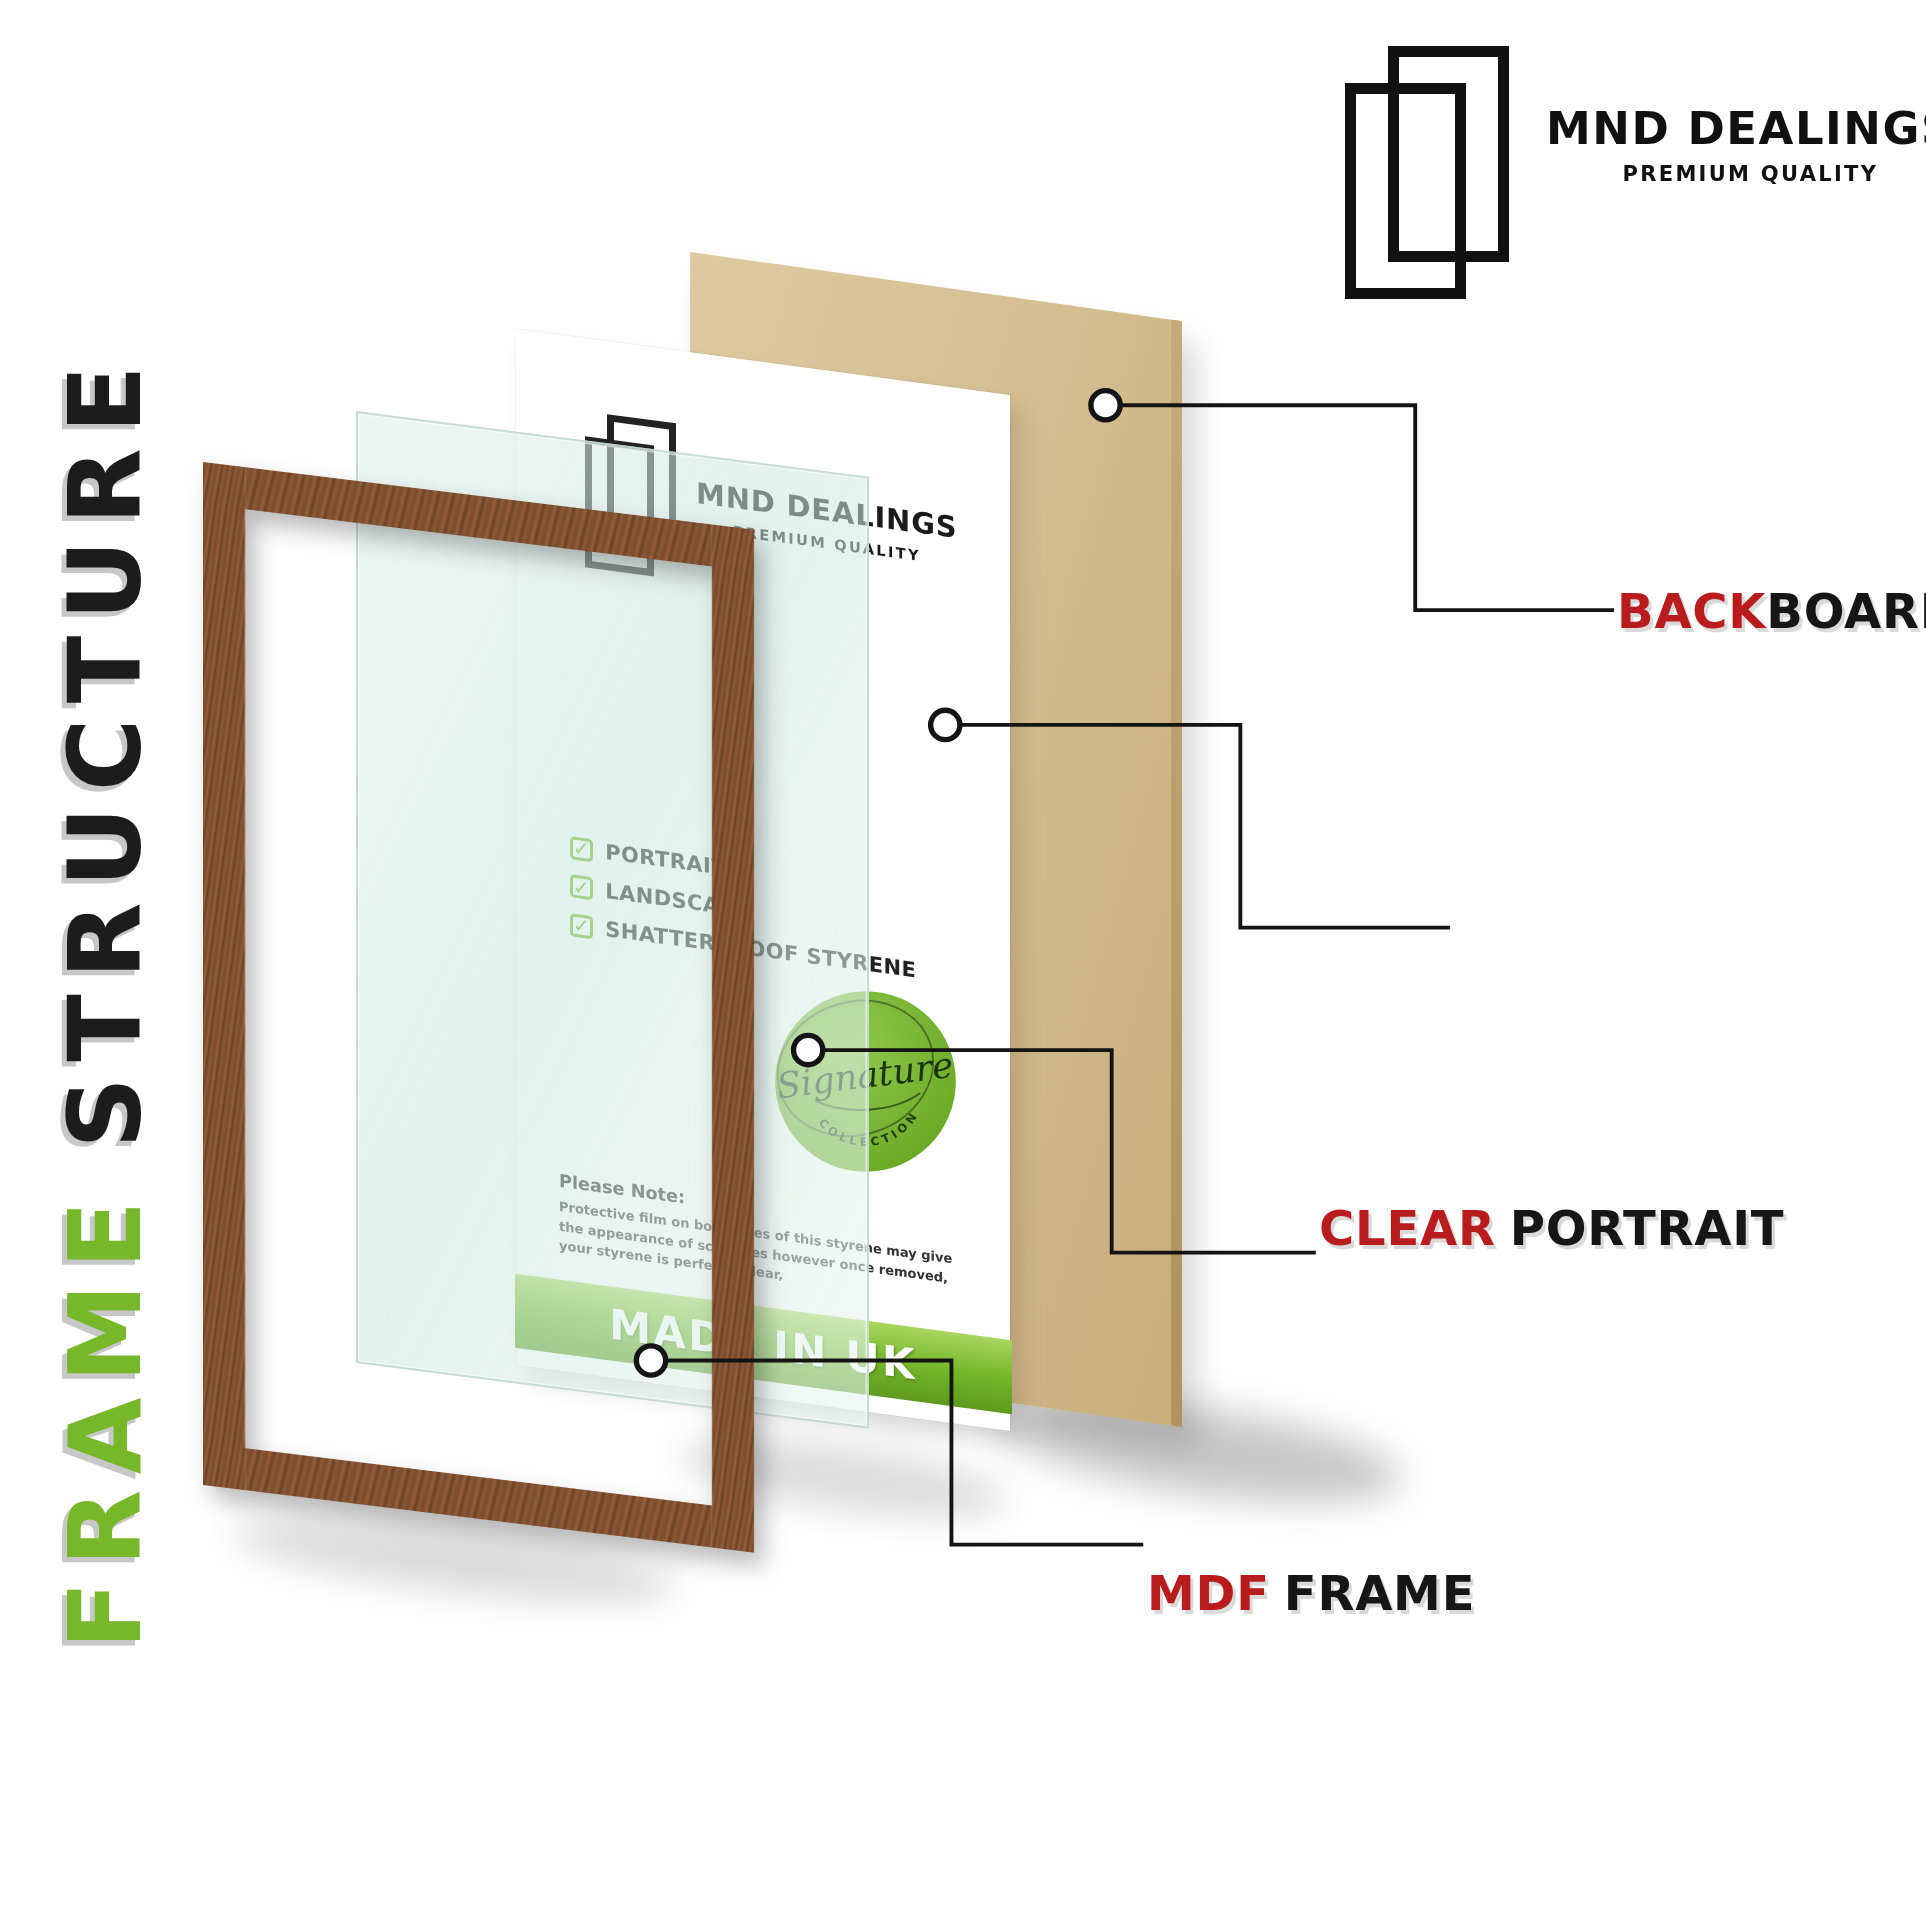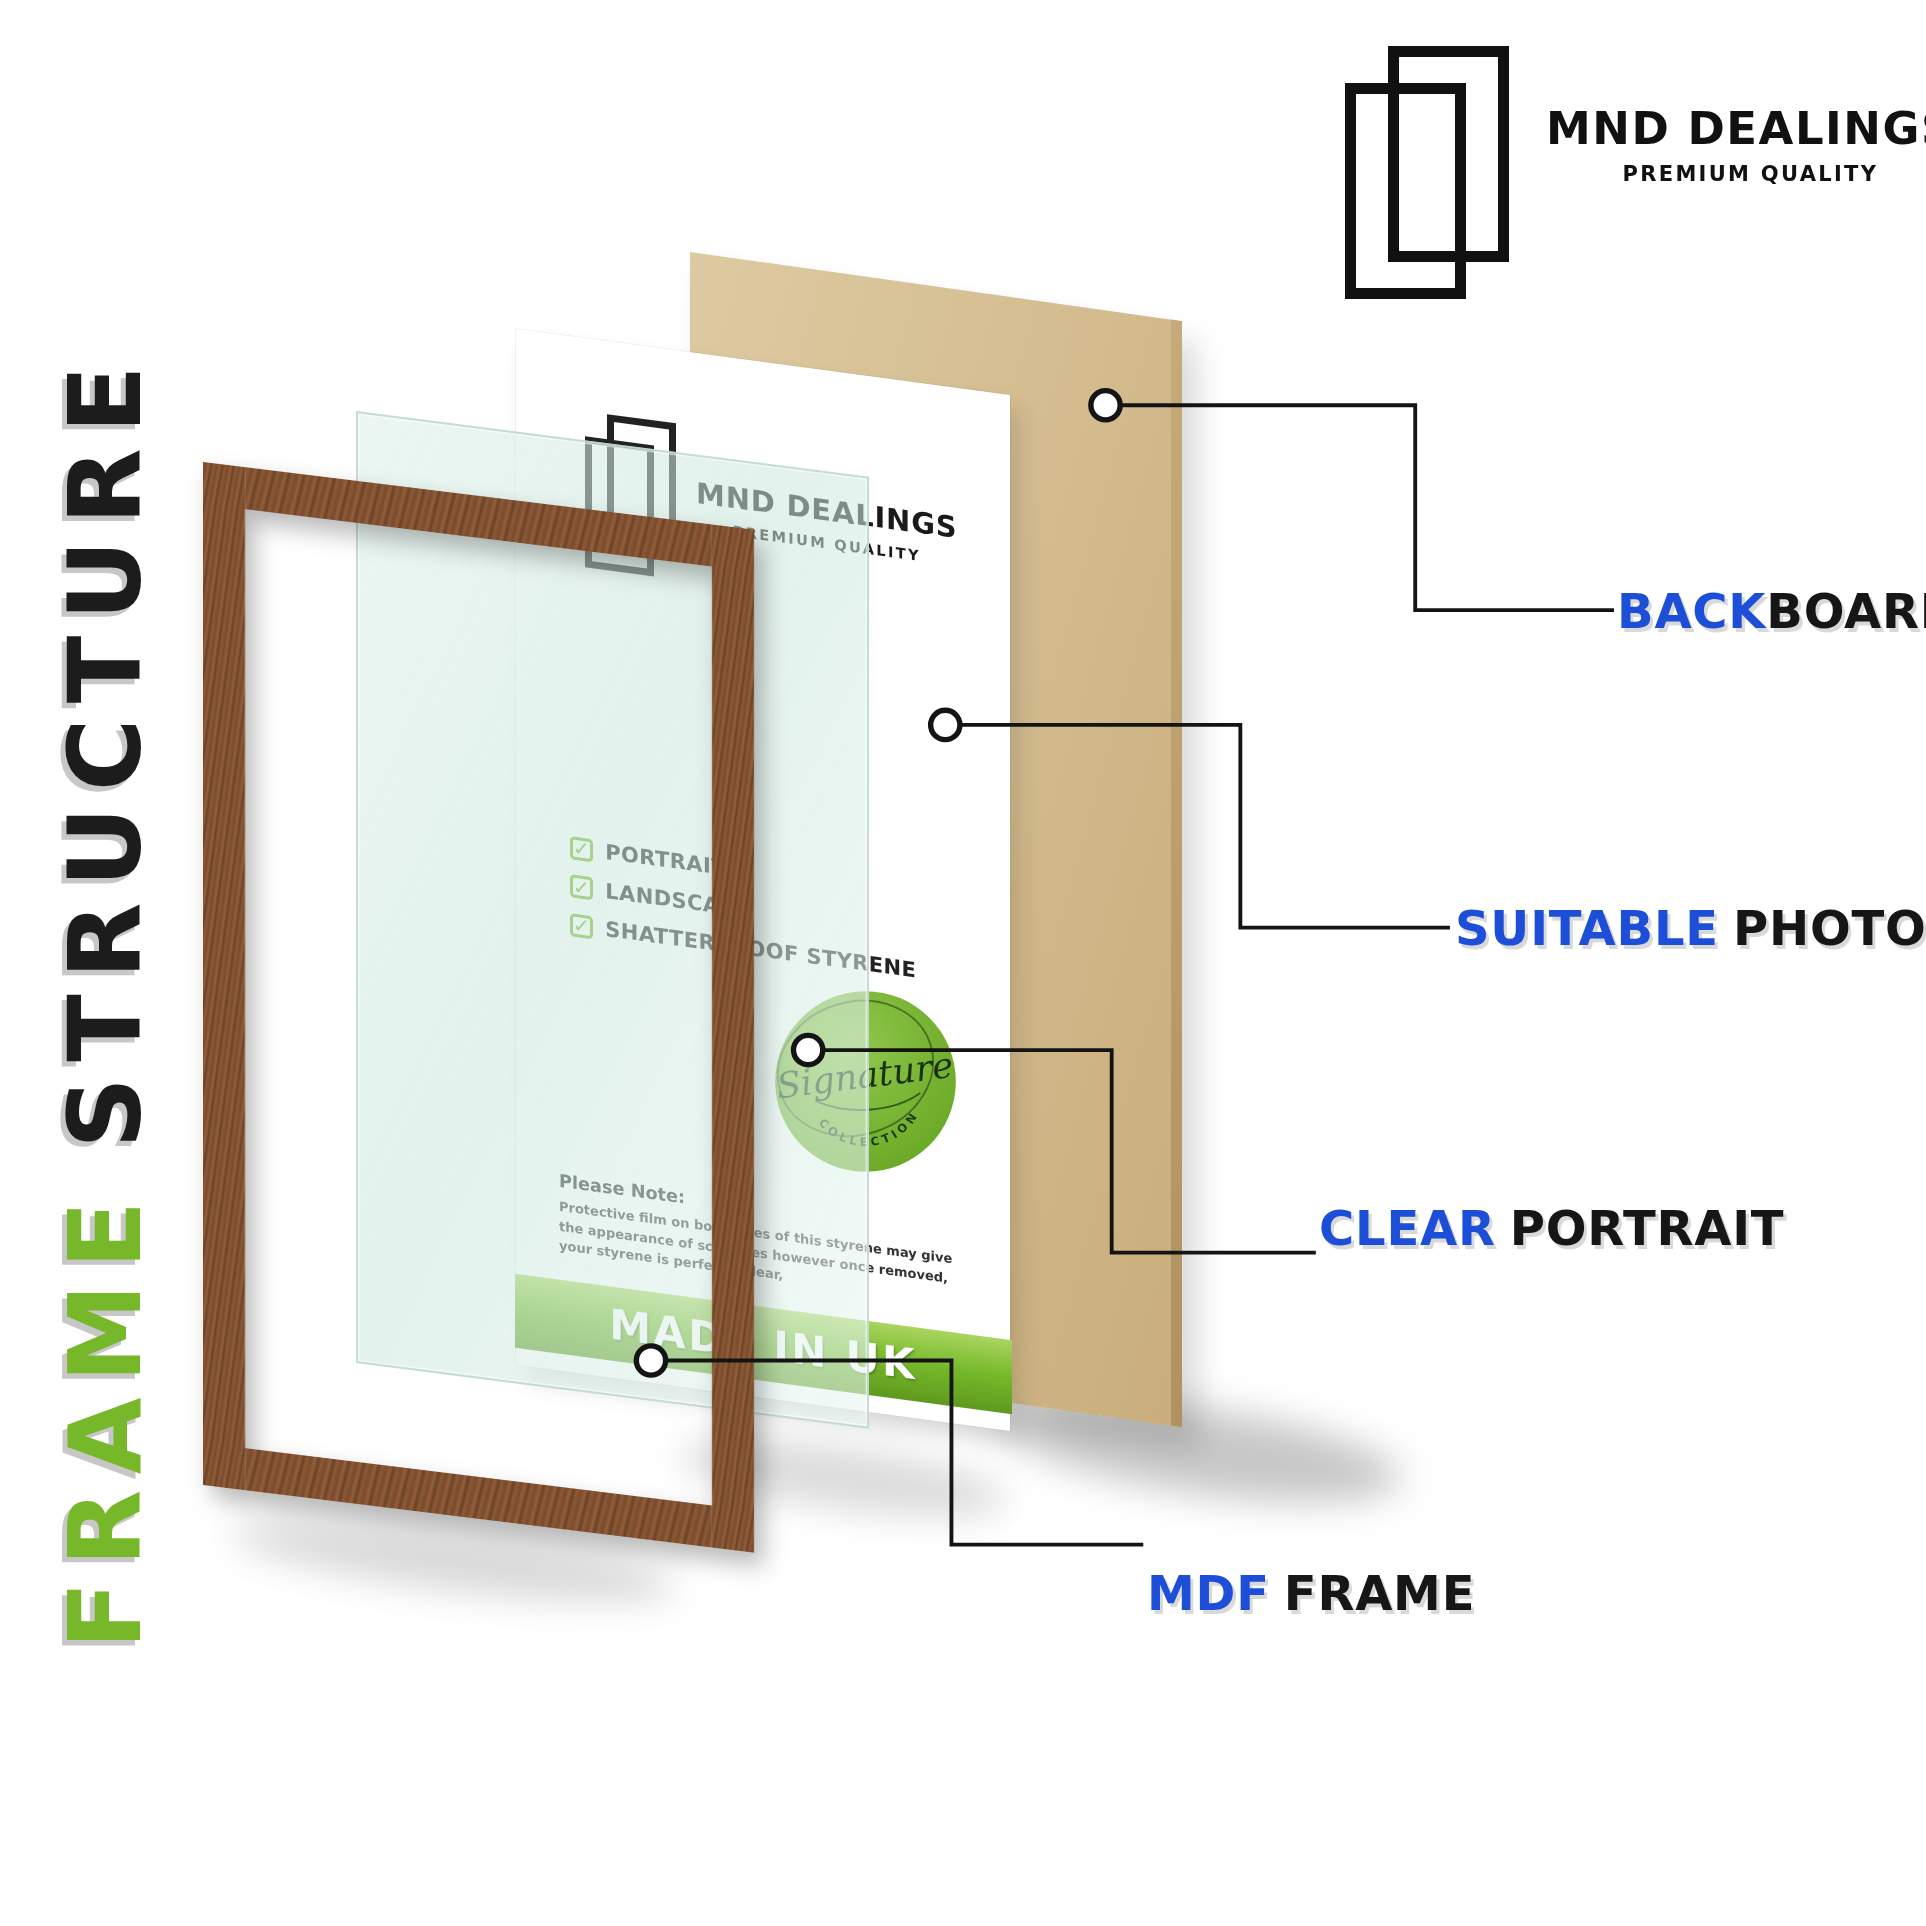--- a/index.html
+++ b/index.html
@@ -68,21 +68,21 @@
   .badge { position:absolute; left:769px; top:985px; width:193px; height:193px; }
 
   
   .callouts { position:absolute; left:0; top:0; width:1926px; height:1926px; }
   .callouts polyline { fill:none; stroke:#141414; stroke-width:5; }
   .callouts circle { fill:#ffffff; stroke:#141414; stroke-width:7; }
 
   .callout-label { position:absolute; display:flex; font-size:48px; font-weight:800;
                    letter-spacing:0.8px; white-space:nowrap;
                    text-shadow:3.1px 3.9px 0 rgba(0,0,0,0.15); }
-  .lab-green { color:#1d4ed8; }
+  .lab-green { color:#b91c1c; }
   .lab-black { color:#161616; }
   .callout-label.gap .lab-black { margin-left:14px; }
   .label-backboard { left:1617px; top:583px; }
   .label-suitable  { left:1455px; top:900px; }
   .label-perspex   { left:1319px; top:1200px; }
   .label-mdf       { left:1147px; top:1517px;margin-top:48px; }
 
   
   .side-title { position:absolute; left:48px; top:1649px; transform-origin:0 0;
                 transform:rotate(-90deg); white-space:nowrap;
@@ -180,24 +180,20 @@
     <circle cx="1435" cy="526" r="19"></circle>
     <circle cx="1227" cy="941" r="19"></circle>
     <circle cx="1049" cy="1363" r="19"></circle>
     <circle cx="845" cy="1766" r="19"></circle>
   </svg>
 
   <div class="callout-label label-backboard">
     <span class="lab-green">BACK</span>
     <span class="lab-black">BOARD</span>
   </div>
-  <div class="callout-label gap label-suitable">
-    <span class="lab-green">SUITABLE</span>
-    <span class="lab-black">PHOTO</span>
-  </div>
   <div class="callout-label gap label-perspex">
     <span class="lab-green">CLEAR</span>
     <span class="lab-black">PORTRAIT</span>
   </div>
   <div class="callout-label gap label-mdf">
     <span class="lab-green">MDF</span>
     <span class="lab-black">FRAME</span>
   </div>
 
   <div class="side-title">

